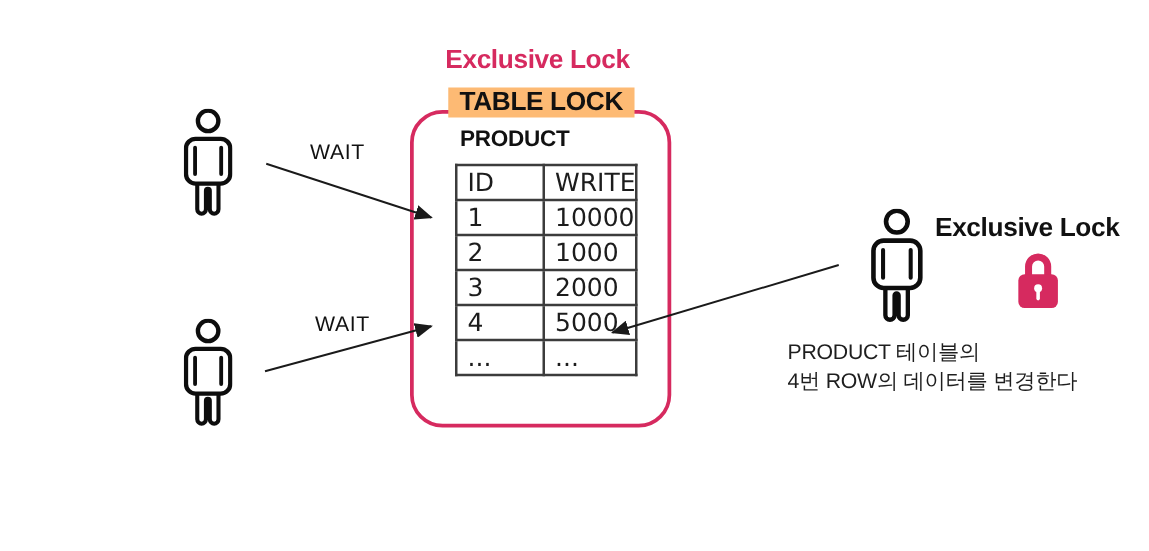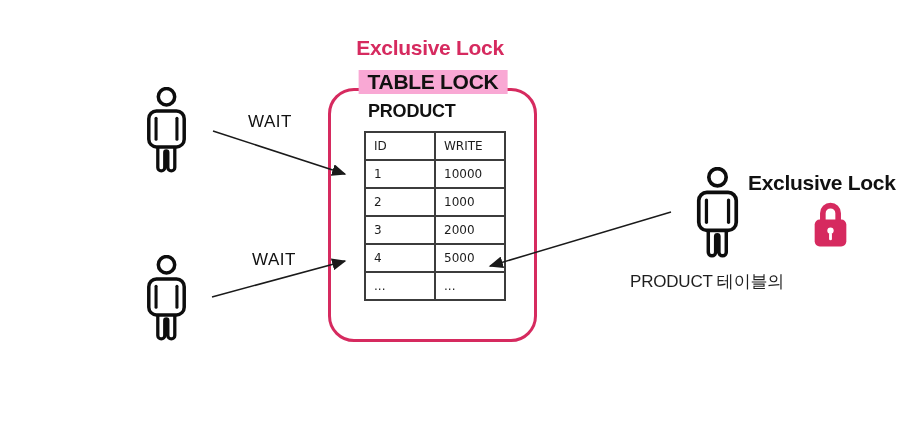--- a/index.html
+++ b/index.html
@@ -14,35 +14,35 @@
     font-size:21px; font-weight:bold; color:var(--accent);
     letter-spacing:-0.3px;
   }
 
   .lock-box {
     left:328px; top:88px; width:209px; height:254px;
     border:3.5px solid var(--accent); border-radius:26px;
   }
   .lock-box-label {
     left:433px; top:70px; transform:translateX(-50%);
-    background:#f9a8d4; padding:0 9px;
+    background:#fdba74; padding:0 9px;
     font-size:21px; font-weight:bold; color:var(--ink);
     letter-spacing:-0.3px; white-space:nowrap; z-index:3;
   }
 
   .product-label {
     left:368px; top:101px;
     font-size:18px; font-weight:bold; color:var(--ink); letter-spacing:-0.2px;
   }
 
   table.product { left:364px; top:131px; border-collapse:collapse; background:#fff; }
   table.product td {
     border:2px solid var(--tborder);
     width:70px; height:28px; padding:0 0 0 8px;
-    font-size:12px; color:#1c1c1c; vertical-align:middle;
+    font-size:20px; color:#1c1c1c; vertical-align:middle;
     font-family:"DejaVu Sans","Liberation Sans",sans-serif;
   }
 
   .person-svg { fill:none; stroke:#0d0d0d; }
 
   .wait-label {
     font-size:17px; font-weight:normal; color:var(--ink); letter-spacing:0.5px;
   }
   .wait-1 { left:248px; top:112px; }
   .wait-2 { left:252px; top:250px; }
@@ -139,20 +139,21 @@
   <svg class="abs" style="left:812px; top:201px;" width="37" height="48" viewBox="0 0 36 47">
     <path d="M10.5 20 V12 a7.5 7.5 0 0 1 15 0 V20" fill="none" stroke="#D62A5F" stroke-width="5.5"></path>
     <rect x="2.5" y="18" width="31" height="26.5" rx="5" fill="#D62A5F"></rect>
     <circle cx="18" cy="29" r="3.1" fill="#ffffff"></circle>
     <rect x="16.6" y="31" width="2.8" height="7.5" rx="1.4" fill="#ffffff"></rect>
   </svg>
 
 
   <div class="abs note">
     <div>PRODUCT 테이블의</div>
+    <div>4번 ROW의 데이터를 변경한다</div>
   </div>
 
   <svg class="abs arrows" width="919" height="441" viewBox="0 0 919 441">
     <defs>
       <marker id="ah" markerWidth="10" markerHeight="8" refX="8.6" refY="4" orient="auto">
         <path d="M0 0 L9.5 4 L0 8 z" fill="#1a1a1a"></path>
       </marker>
     </defs>
     <line x1="213" y1="131" x2="345" y2="174" marker-end="url(#ah)"></line>
     <line x1="212" y1="297" x2="345" y2="261" marker-end="url(#ah)"></line>

